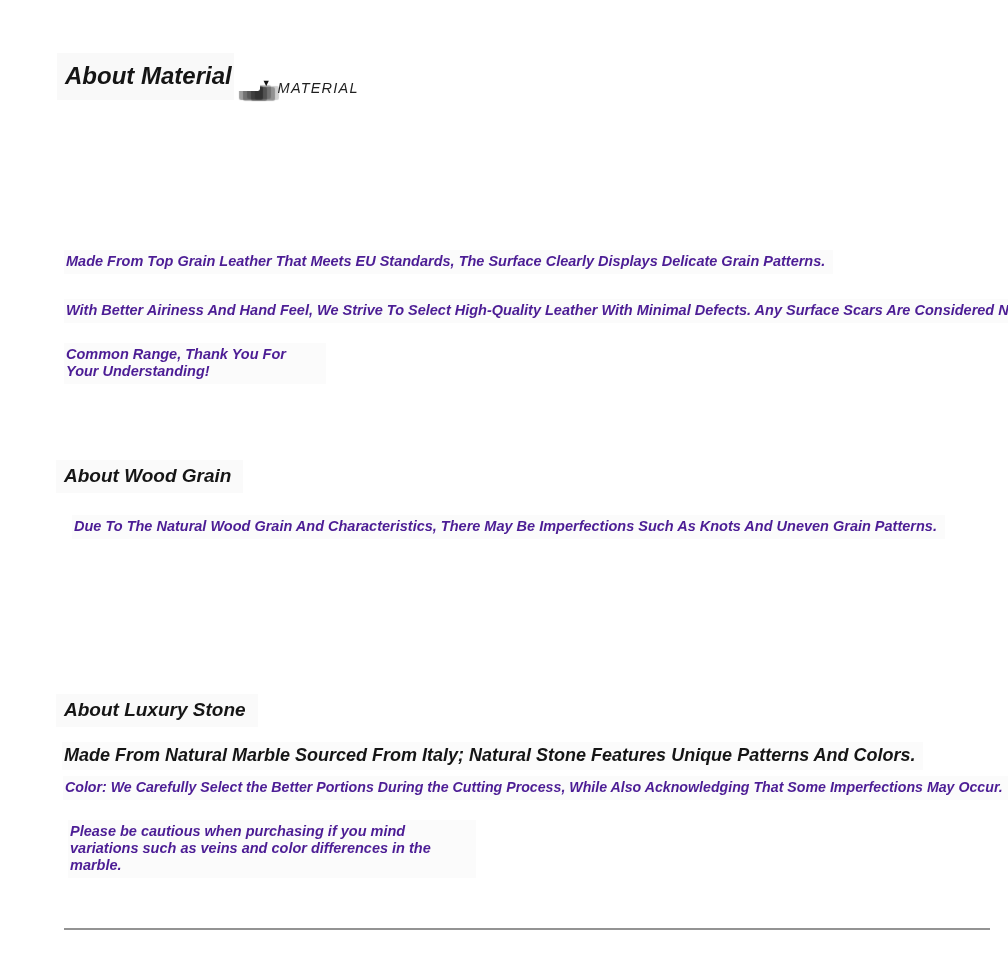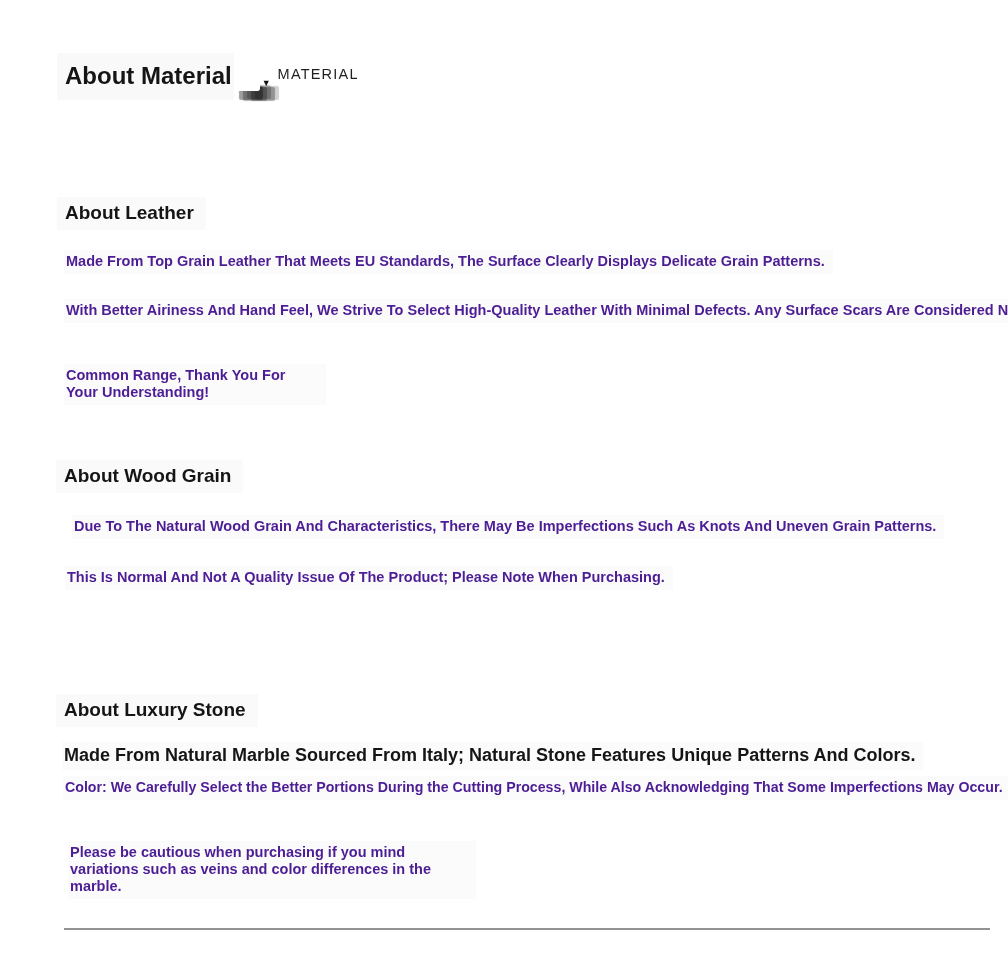--- a/index.html
+++ b/index.html
@@ -1,15 +1,15 @@
 <!DOCTYPE html>
 <html><head>
 <meta charset="utf-8">
 <style>
-  * { margin: 0; padding: 0; box-sizing: border-box; }
+  * { margin: 0; padding: 0; box-sizing: border-box; font-style: italic; }
   html, body { background: #ffffff; }
   body {
     font-family: "Liberation Sans", "DejaVu Sans", sans-serif;
     color: #1a1a1a;
   }
   .page {
     position: relative;
     width: 1008px;
     height: 970px;
     background: #ffffff;
@@ -49,21 +49,21 @@
     font-size: 9px;
     color: #111111;
     margin: 0 7px 12px 2px;
     line-height: 1;
   }
   .header-label {
     font-size: 14.5px;
     font-weight: 400;
     letter-spacing: 1.2px;
     color: #1f1f1f;
-    margin-bottom: 18px;
+    margin-bottom: 4px;
     white-space: nowrap;
   }
 
   
   .section-heading {
     position: absolute;
     font-size: 19px;
     font-weight: 700;
     line-height: 24px;
     color: #151515;
@@ -77,21 +77,20 @@
     font-size: 14.5px;
     font-weight: 600;
     line-height: 17px;
     color: #4c1d95;
     background: #fbfbfb;
     padding: 3px 8px 4px 2px;
     white-space: nowrap;
   }
   .para.wrap {
     white-space: normal;
-    margin-top: 21px;
   }
   .para.clip {
     right: 0;
     overflow: hidden;
     padding-right: 0;
   }
   .lead {
     position: absolute;
     font-size: 18px;
     font-weight: 700;
@@ -132,28 +131,26 @@
 
 <div class="page">
 
   <div class="header">
     <span class="page-title">About Material</span>
     <span class="text-artifact"></span>
     <span class="arrow-down">▼</span>
     <span class="header-label">MATERIAL</span>
   </div>
 
-  <div id="h-leather" class="section-heading">About Leather</div>
   <div id="p-leather-0" class="para">Made From Top Grain Leather That Meets EU Standards, The Surface Clearly Displays Delicate Grain Patterns.</div>
   <div id="p-leather-1" class="para clip">With Better Airiness And Hand Feel, We Strive To Select High-Quality Leather With Minimal Defects. Any Surface Scars Are Considered Normal</div>
   <div id="p-leather-2" class="para wrap">Common Range, Thank You For Your Understanding!</div>
 
   <div id="h-wood" class="section-heading">About Wood Grain</div>
   <div id="p-wood-0" class="para">Due To The Natural Wood Grain And Characteristics, There May Be Imperfections Such As Knots And Uneven Grain Patterns.</div>
-  <div id="p-wood-1" class="para">This Is Normal And Not A Quality Issue Of The Product; Please Note When Purchasing.</div>
 
   <div id="h-stone" class="section-heading">About Luxury Stone</div>
   <div id="lead-stone" class="lead">Made From Natural Marble Sourced From Italy; Natural Stone Features Unique Patterns And Colors.</div>
   <div id="p-stone-0" class="para">Color: We Carefully Select the Better Portions During the Cutting Process, While Also Acknowledging That Some Imperfections May Occur.</div>
   <div id="p-stone-1" class="para wrap">Please be cautious when purchasing if you mind variations such as veins and color differences in the marble.</div>
 
   <div id="bottom-divider" class="divider"></div>
 
 </div>
 

